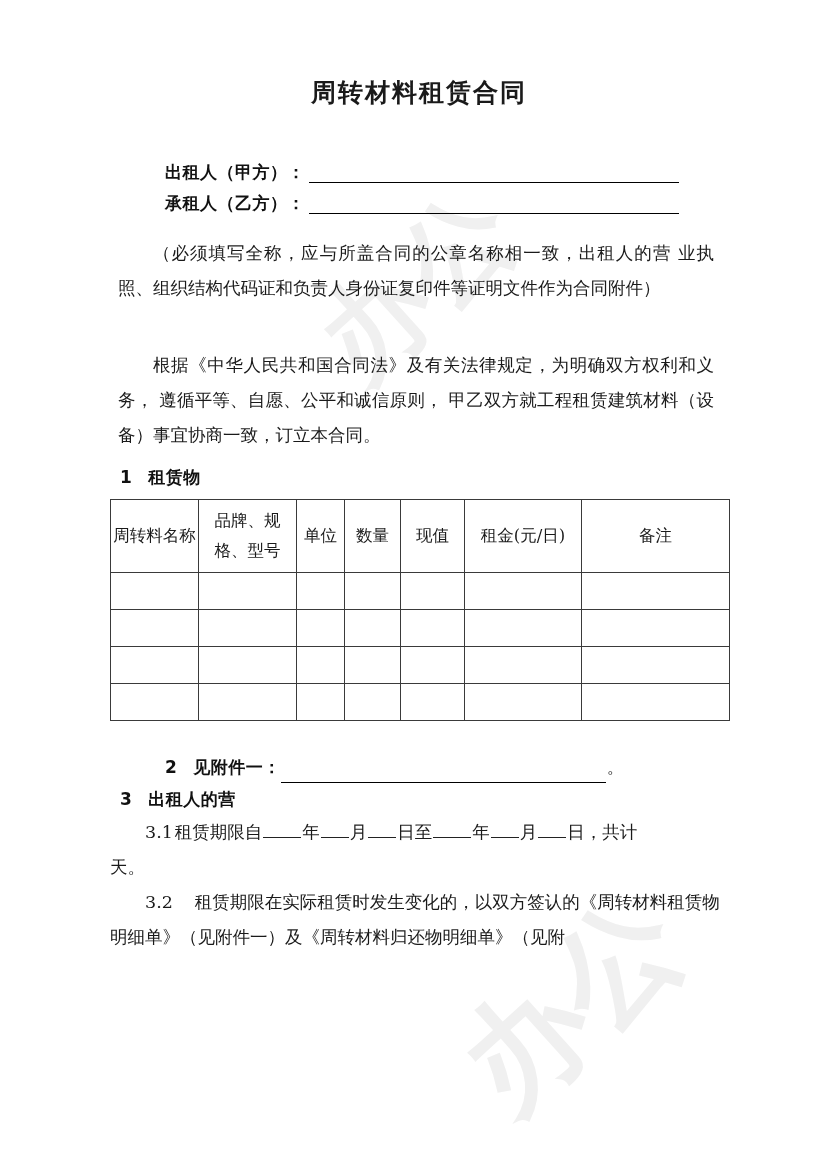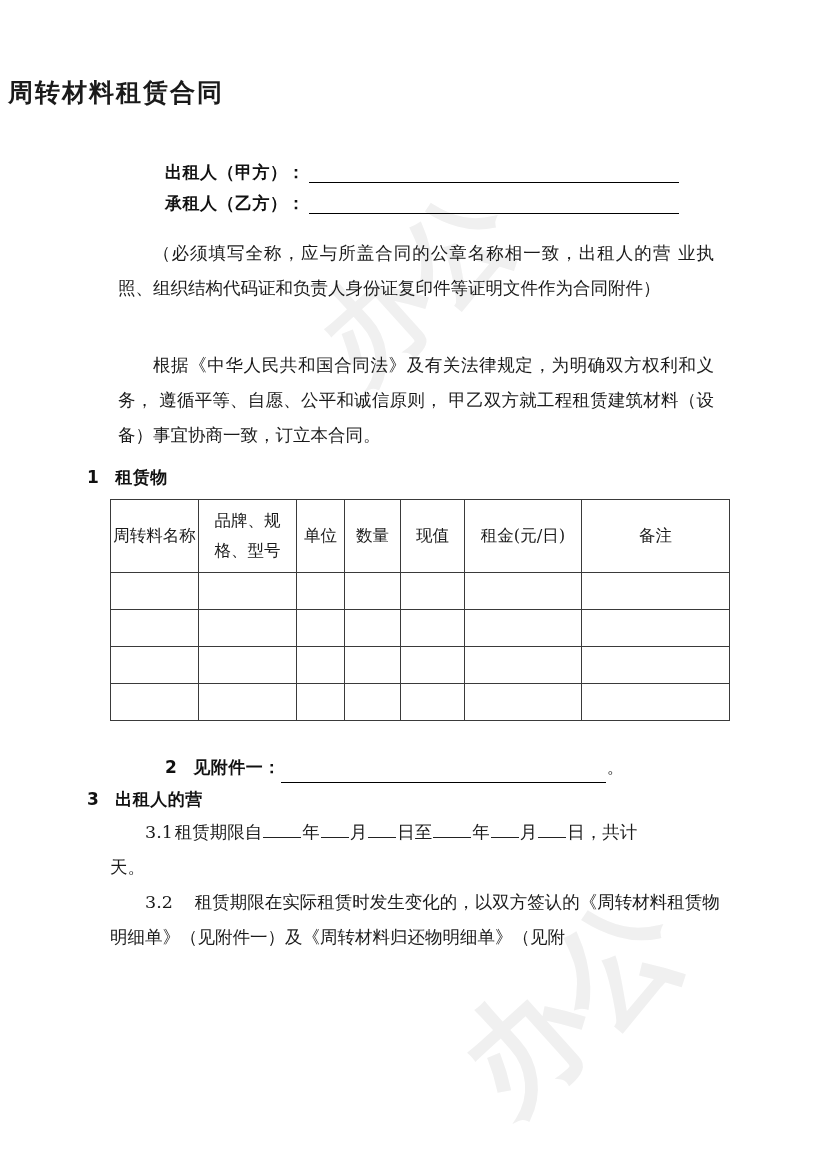--- a/index.html
+++ b/index.html
@@ -47,21 +47,21 @@
     transform-origin: left top;
   }
 
   
   .content {
     position: relative;
     z-index: 2;
   }
 
   .doc-title {
-    text-align: left;
+    text-align: center;
     font-family: "DejaVu Sans", "Liberation Sans", sans-serif;
     font-size: 25px;
     font-weight: 700;
     letter-spacing: 2px;
     color: #1a1a1a;
     padding-top: 78px;
     line-height: 1.2;
     margin-left: 8px;
   }
 
@@ -97,21 +97,21 @@
     line-height: 35px;
     text-align: justify;
     text-indent: 2em;
     color: #1a1a1a;
   }
 
   .gap-sm { height: 14px; }
   .gap-md { height: 26px; }
 
   .section-head {
-    padding-left: 87px;
+    padding-left: 120px;
     font-family: "DejaVu Sans", "Liberation Sans", sans-serif;
     font-size: 17px;
     font-weight: 700;
     letter-spacing: 0.5px;
     line-height: 32px;
     color: #111;
   }
   .section-head .num { margin-right: 16px; }
 
   .section-fill {

